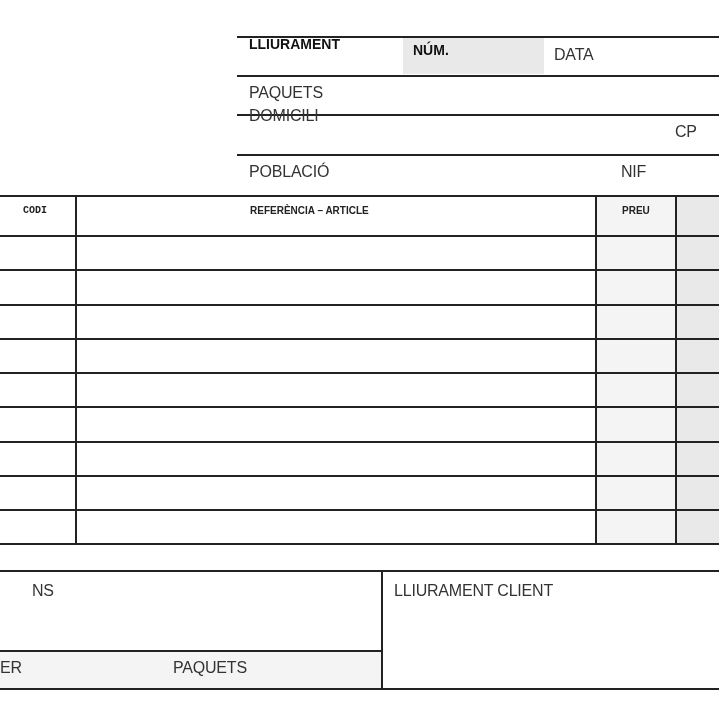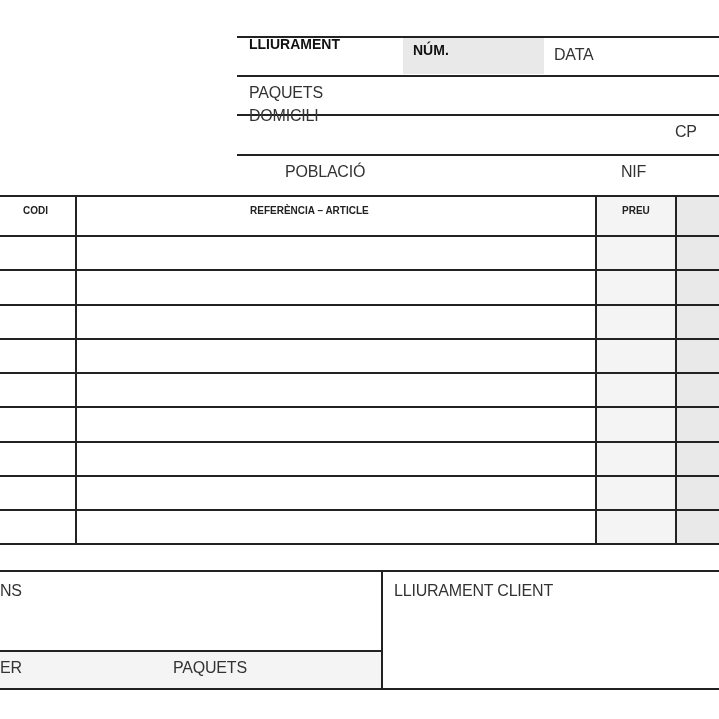--- a/index.html
+++ b/index.html
@@ -30,34 +30,34 @@
   <div class="lbl" style="left:249px; top:84px;">PAQUETS</div>
   <div class="abs" style="left:300px; top:77px; width:419px; height:37px;"></div>
 
   <div class="hline" style="left:237px; top:114px; width:482px;"></div>
   <div class="lbl" style="left:249px; top:107px;">DOMICILI</div>
   <div class="abs" style="left:305px; top:116px; width:360px; height:37px;"></div>
   <div class="lbl" style="left:675px; top:123px;">CP</div>
   <div class="abs" style="left:692px; top:116px; width:27px; height:37px;"></div>
 
   <div class="hline" style="left:237px; top:154px; width:482px;"></div>
-  <div class="lbl" style="left:249px; top:163px;margin-left:36px;">POBLACIÓ</div>
+  <div class="lbl" style="left:249px; top:163px;">POBLACIÓ</div>
   <div class="abs" style="left:310px; top:156px; width:300px; height:38px;"></div>
   <div class="lbl" style="left:621px; top:163px;">NIF</div>
   <div class="abs" style="left:642px; top:156px; width:77px; height:38px;"></div>
 </div>
 
 <div>
   <div class="shade1" style="left:597px; top:197px; width:79px; height:347px;"></div>
   <div class="shade2" style="left:677px; top:197px; width:42px; height:347px;"></div>
 
   <div class="hline" style="left:0; top:195px; width:719px;"></div>
   <div class="hline" style="left:0; top:235px; width:719px;"></div>
 
-  <div class="hdr" style="left:23px; top:205px;">CODI</div>
+  <div class="hdr" style="left:23px; top:205px;font-family:Liberation Mono, monospace;">CODI</div>
   <div class="hdr" style="left:250px; top:205px;">REFERÈNCIA – ARTICLE</div>
   <div class="hdr" style="left:622px; top:205px;">PREU</div>
   <div class="hdr" style="left:690px; top:205px;"></div>
 
   <div class="hline" style="left:0; top:269px; width:719px;"></div>
   <div class="hline" style="left:0; top:304px; width:719px;"></div>
   <div class="hline" style="left:0; top:338px; width:719px;"></div>
   <div class="hline" style="left:0; top:372px; width:719px;"></div>
   <div class="hline" style="left:0; top:406px; width:719px;"></div>
   <div class="hline" style="left:0; top:441px; width:719px;"></div>
@@ -80,20 +80,20 @@
   <div class="row" style="top:511px; height:32px;"></div>
 </div>
 
 <div>
   <div class="shade1" style="left:0; top:652px; width:382px; height:36px;"></div>
   <div class="hline" style="left:0; top:570px; width:719px;"></div>
   <div class="hline" style="left:0; top:650px; width:383px;"></div>
   <div class="hline" style="left:0; top:688px; width:719px;"></div>
   <div class="vline" style="left:381px; top:570px; height:120px;"></div>
 
-  <div class="lbl" style="left:0; top:582px;">NS</div>
+  <div class="lbl" style="left:0; top:582px;padding-left:32px;">NS</div>
   <div class="abs" style="left:0; top:596px; width:380px; height:52px;"></div>
   <div class="lbl" style="left:0; top:659px;">ER</div>
   <div class="lbl" style="left:173px; top:659px;">PAQUETS</div>
   <div class="abs" style="left:225px; top:653px; width:155px; height:34px;"></div>
   <div class="lbl" style="left:394px; top:582px;">LLIURAMENT CLIENT</div>
   <div class="abs" style="left:384px; top:598px; width:335px; height:88px;"></div>
 </div>
 
 </body></html>

